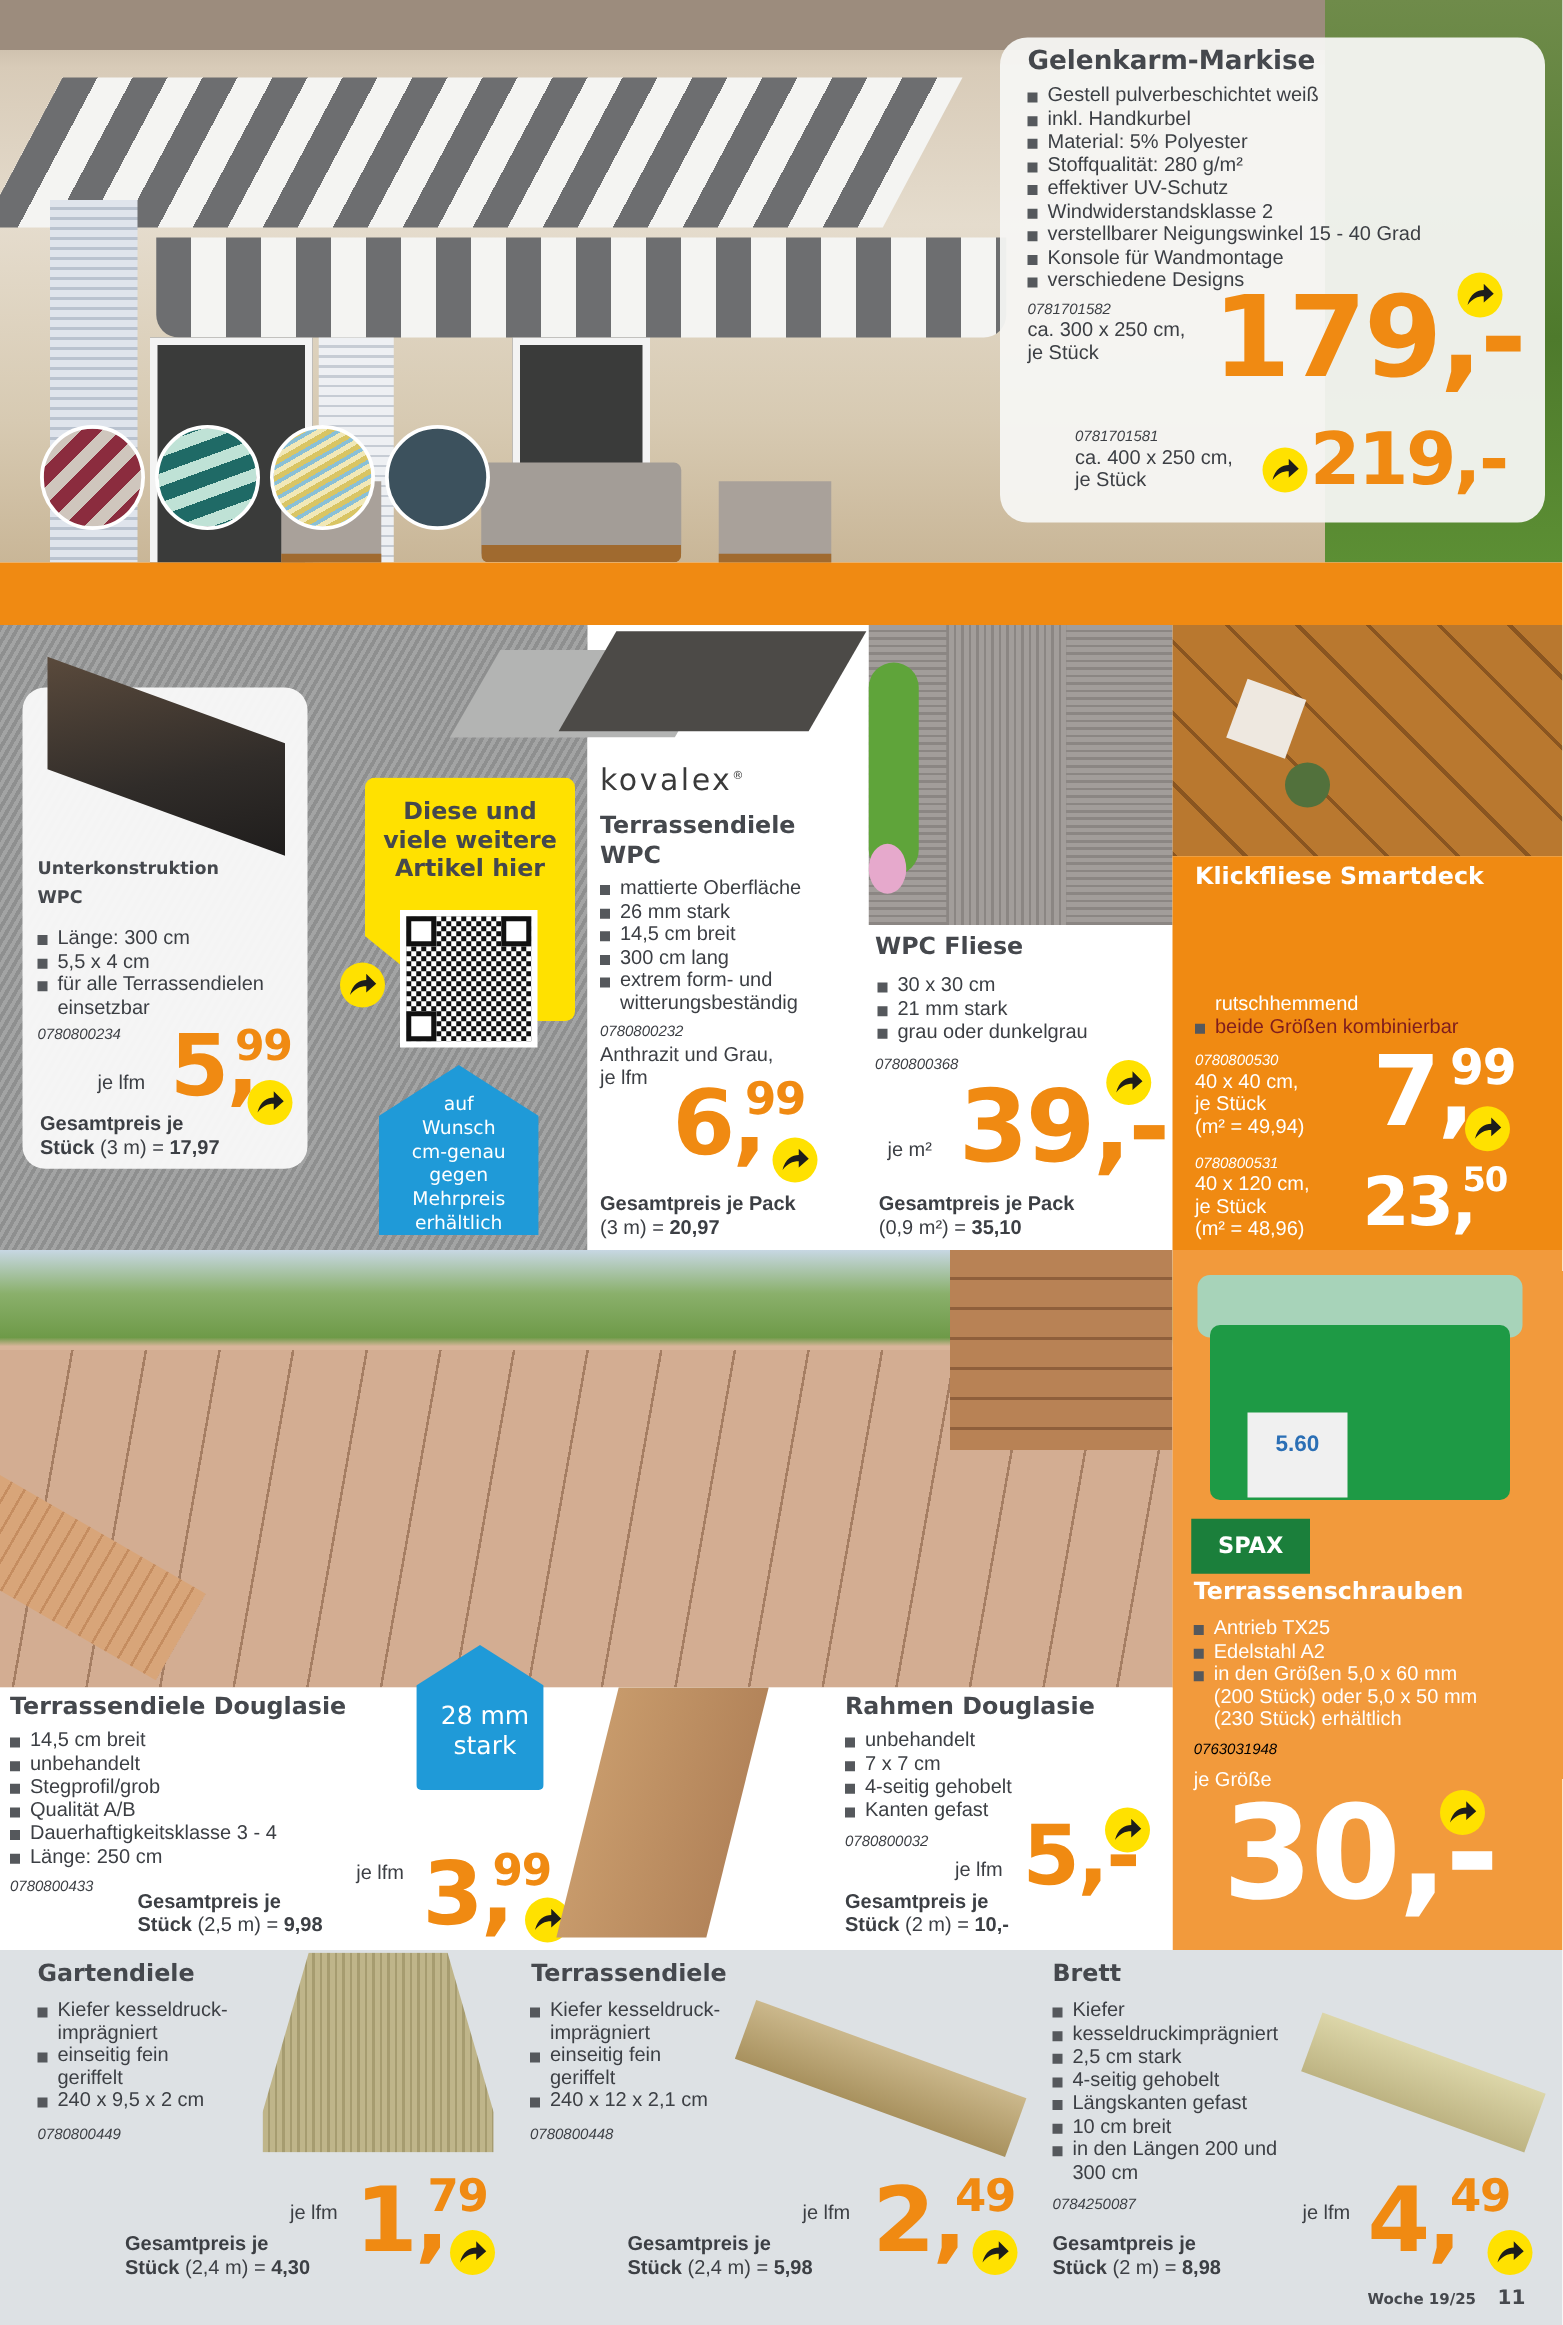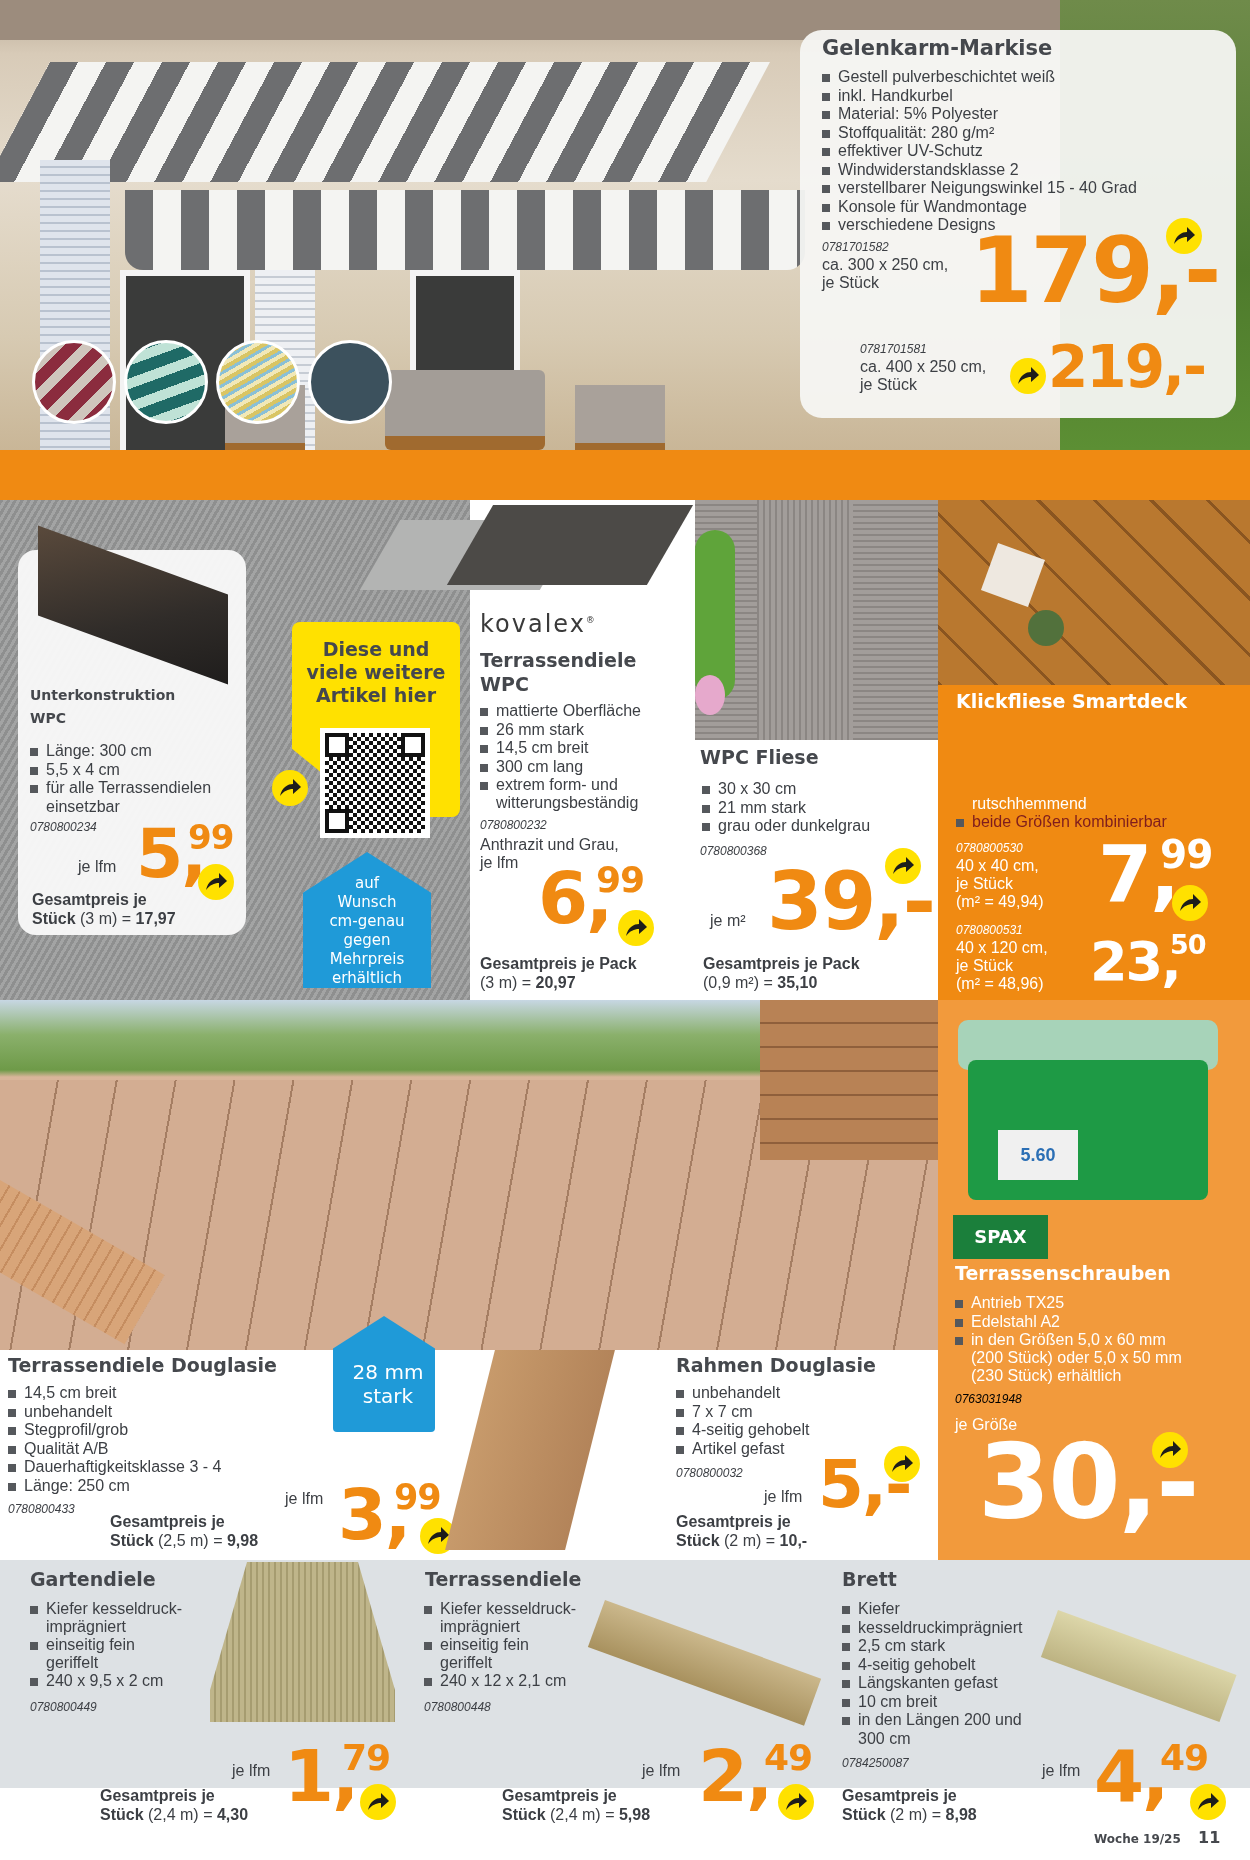--- a/index.html
+++ b/index.html
@@ -246,21 +246,21 @@
 <div class="abs" style="left:0;top:1000px;width:938px;height:350px;background:linear-gradient(180deg,#c7d7e3 0%,#8ab06b 10%,#6e9a48 20%,#d9b59a 22%,#d6ae93 100%);overflow:hidden;">
   <div class="abs" style="left:0;top:80px;width:938px;height:270px;background:repeating-linear-gradient(100deg,#d3ad92 0 56px,#a57e63 56px 58px);"></div>
   <div class="abs" style="left:760px;top:0;width:178px;height:160px;background:repeating-linear-gradient(180deg,#b88255 0 22px,#8f5f3b 22px 24px);"></div>
   <div class="abs" style="left:0;top:180px;width:190px;height:80px;background:repeating-linear-gradient(90deg,#d8a579 0 10px,#c58d60 10px 12px);transform:rotate(30deg);transform-origin:top left;"></div>
 </div>
 
 <div class="abs" style="left:938px;top:1000px;width:312px;height:560px;background:#f29a3c;">
   <div class="abs" style="left:20px;top:20px;width:260px;height:180px;">
     <div class="abs" style="left:0;top:0;width:260px;height:50px;background:#9fd9c6;border-radius:10px;opacity:0.9;"></div>
     <div class="abs" style="left:10px;top:40px;width:240px;height:140px;background:#1e9a45;border-radius:8px;"></div>
-    <div class="abs" style="left:40px;top:110px;width:80px;height:50px;background:#f0f0f0;text-align:center;font-family:'Liberation Sans',sans-serif;font-weight:bold;color:#2b6fb5;font-size:18px;line-height:50px;">5.60</div>
+    <div class="abs" style="left:40px;top:110px;width:80px;height:68px;background:#f0f0f0;text-align:center;font-family:'Liberation Sans',sans-serif;font-weight:bold;color:#2b6fb5;font-size:18px;line-height:50px;">5.60</div>
   </div>
   <div class="abs" style="left:15px;top:215px;width:95px;height:44px;background:#1b7f3b;color:#fff;font-family:'DejaVu Sans',sans-serif;font-weight:bold;font-size:18px;text-align:center;line-height:44px;">SPAX</div>
   <div class="abs title" style="left:17px;top:262px;font-size:19px;color:#fff;">Terrassenschrauben</div>
   <ul class="abs bul" style="left:15px;top:294px;">
     <li style="color:#fff;">Antrieb TX25</li>
     <li style="color:#fff;">Edelstahl A2</li>
     <li style="color:#fff;">in den Größen 5,0 x 60 mm</li>
   </ul>
   <div class="abs lbl" style="left:33px;top:349px;color:#fff;">
     <div>(200 Stück) oder 5,0 x 50 mm</div>
@@ -308,37 +308,37 @@
     </div>
   </div>
 
   <div class="abs" style="left:470px;top:0;width:120px;height:200px;background:linear-gradient(90deg,#c79a6b,#b3845a);transform:skewX(-14deg);"></div>
 
   <div class="abs title" style="left:676px;top:4px;font-size:19px;">Rahmen Douglasie</div>
   <ul class="abs bul" style="left:674px;top:34px;">
     <li>unbehandelt</li>
     <li>7 x 7 cm</li>
     <li>4-seitig gehobelt</li>
-    <li>Artikel gefast</li>
+    <li>Kanten gefast</li>
   </ul>
   <div class="abs art" style="left:676px;top:116px;">0780800032</div>
   <div class="abs lbl" style="left:764px;top:138px;">je lfm</div>
   <div class="abs price" style="left:818px;top:102px;font-size:66px;">5,-</div>
   <div class="arrow-badge" style="left:884px;top:96px;">
       <svg>
         <use href="#arr"></use>
       </svg>
     </div>
   <div class="abs total" style="left:676px;top:162px;">
     <div>Gesamtpreis je</div>
     <div><span>Stück</span><span class="n"> (2 m) = </span><span>10,-</span></div>
   </div>
 </div>
 
-<div class="abs" style="left:0;top:1560px;width:1250px;height:228px;background:#dde1e4;">
+<div class="abs" style="left:0;top:1560px;width:1250px;height:300px;background:#dde1e4;">
 
   <div class="abs title" style="left:30px;top:8px;font-size:19px;">Gartendiele</div>
   <ul class="abs bul" style="left:28px;top:40px;">
     <li>Kiefer kesseldruck-</li>
   </ul>
   <div class="abs lbl" style="left:46px;top:58px;">imprägniert</div>
   <ul class="abs bul" style="left:28px;top:76px;">
     <li>einseitig fein</li>
   </ul>
   <div class="abs lbl" style="left:46px;top:94px;">geriffelt</div>

